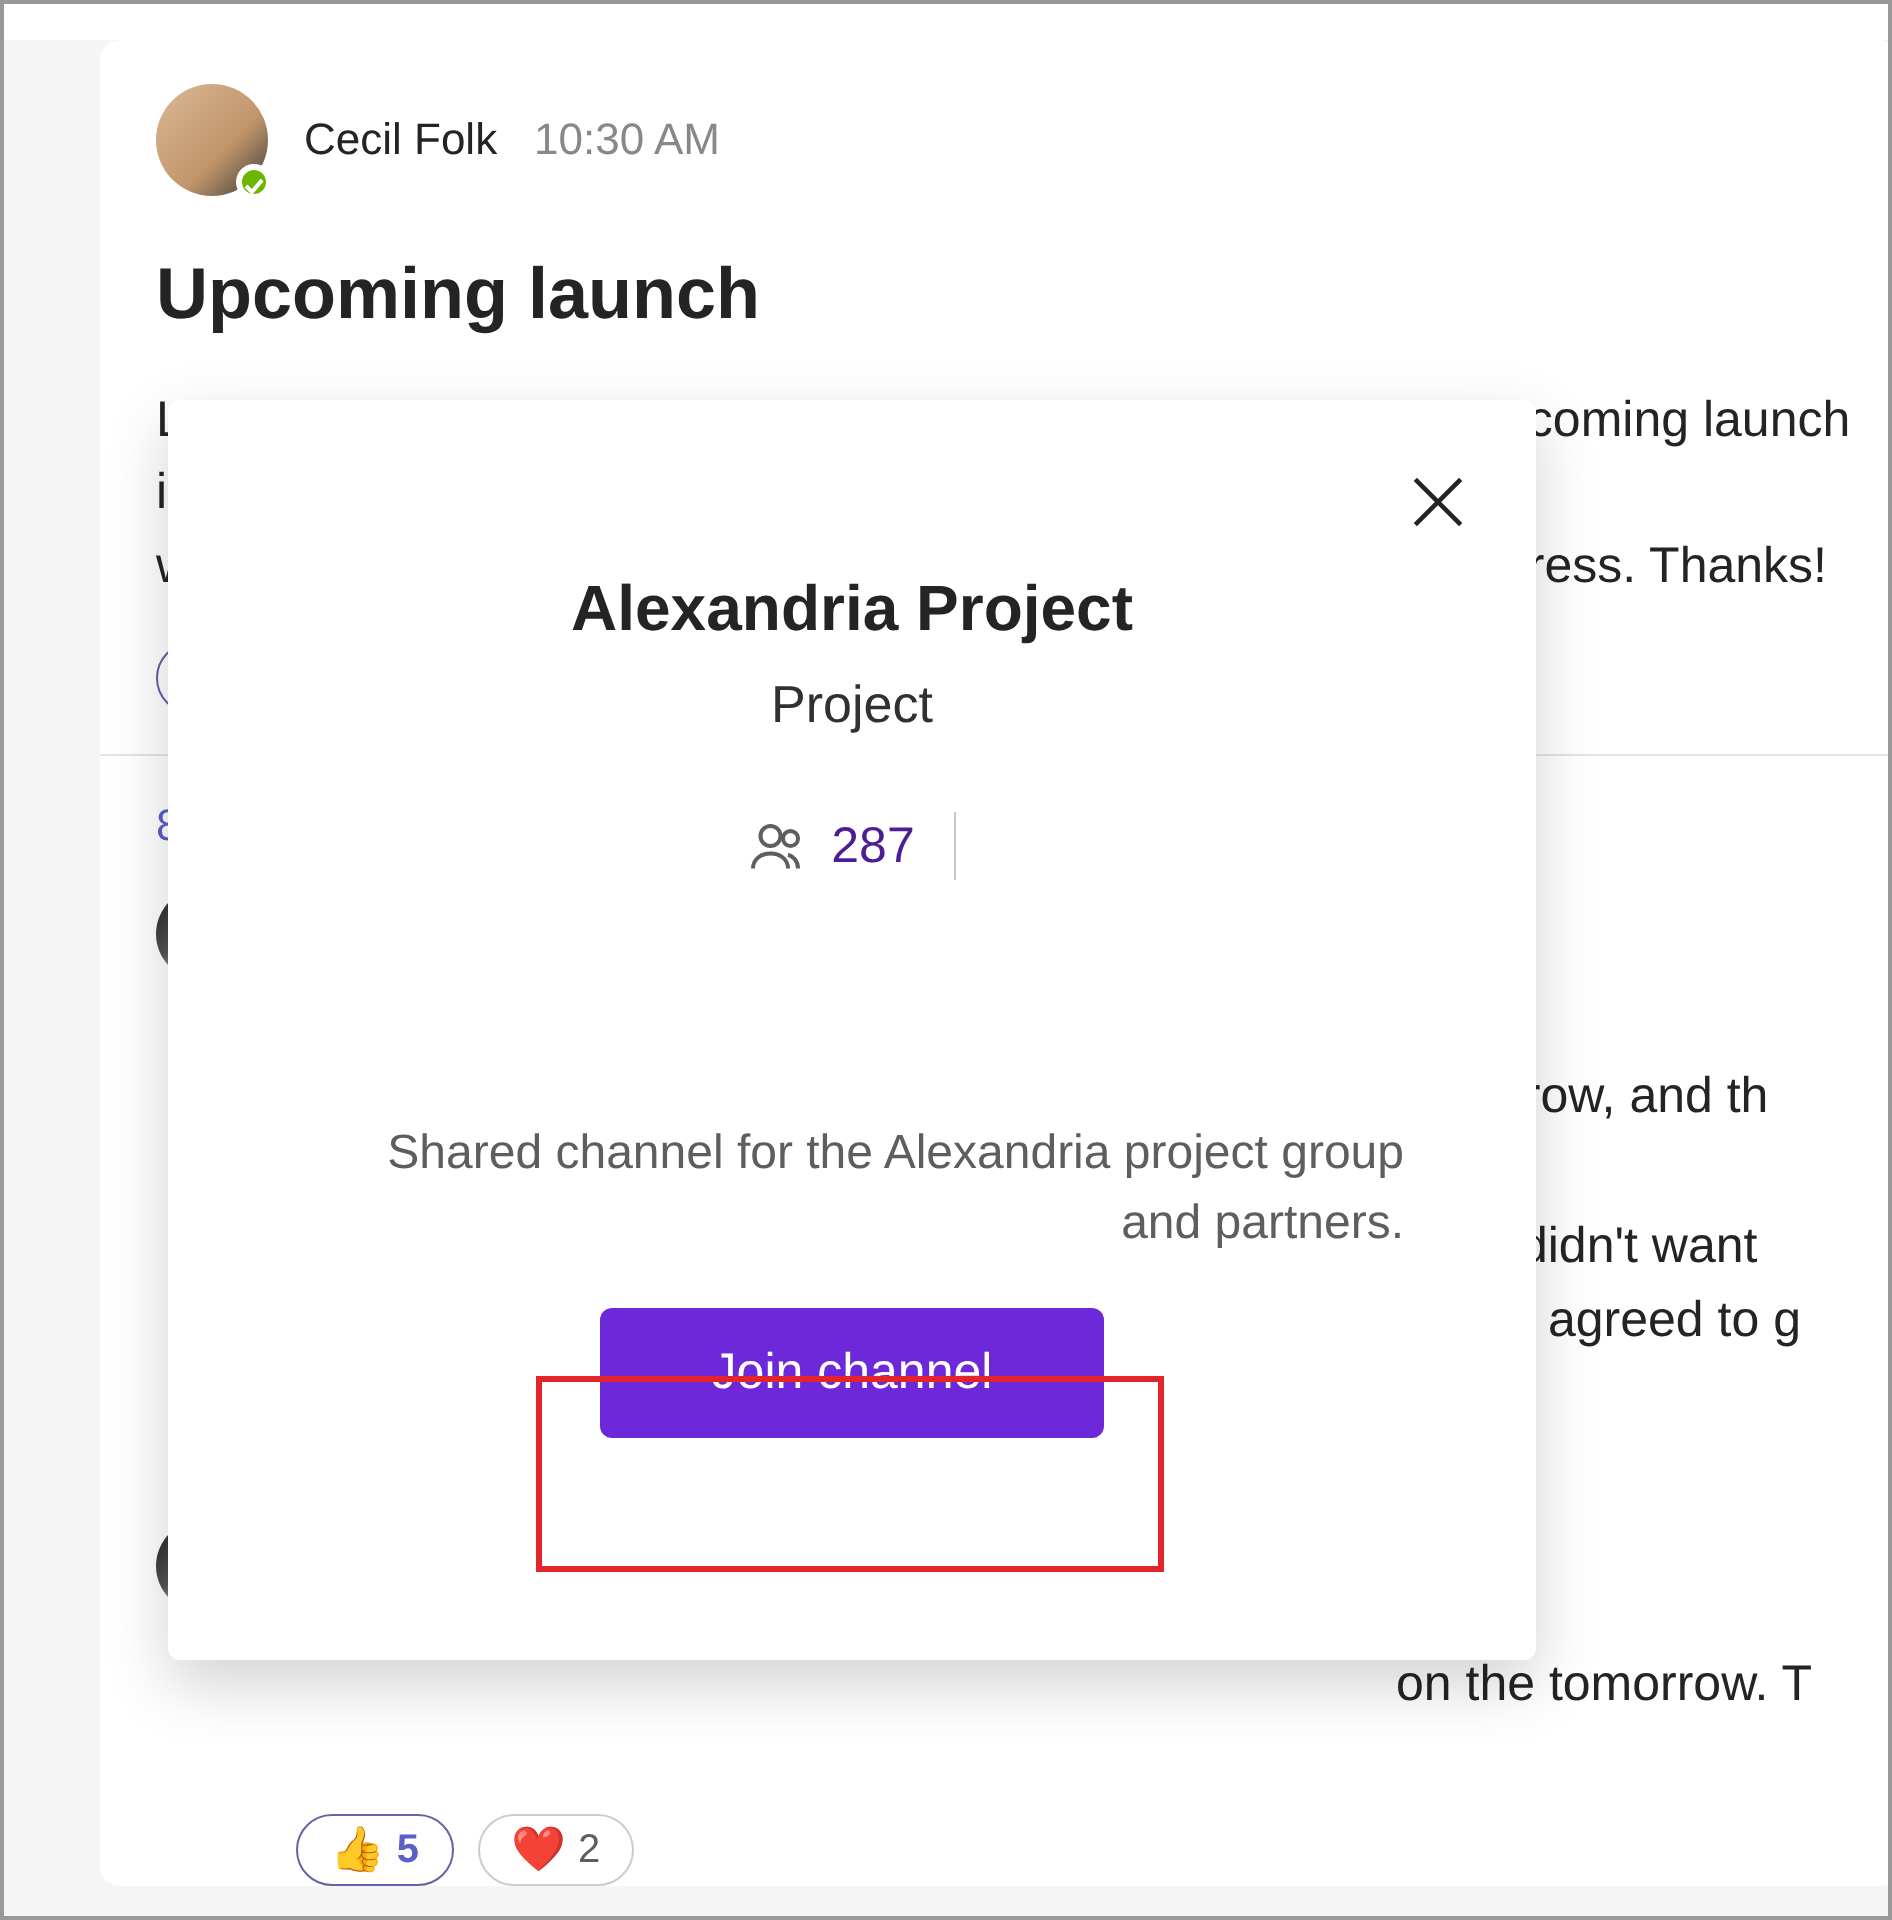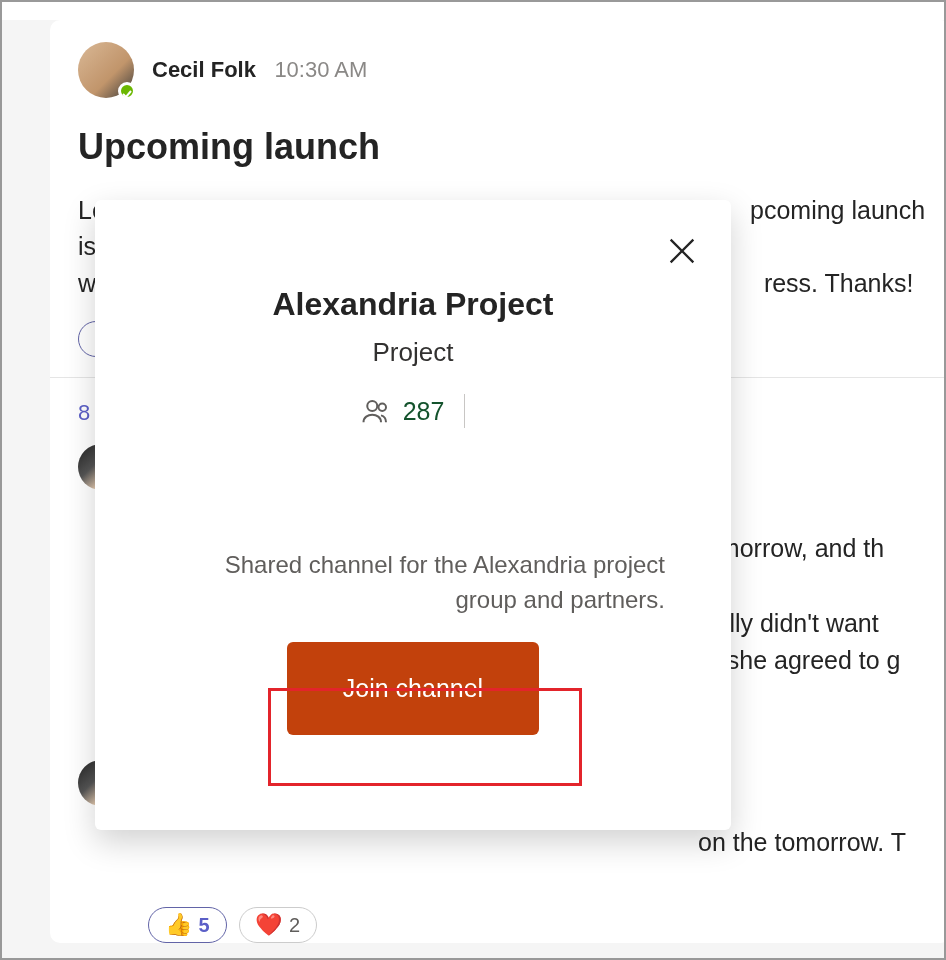--- a/index.html
+++ b/index.html
@@ -38,21 +38,21 @@
     background: linear-gradient(135deg, #d9b896 0%, #c1956b 60%, #3a3a3a 100%);
     display: block;
   }
   .avatar.small { width: 46px; height: 46px; background: linear-gradient(135deg,#222 0%,#555 40%,#f3d6b9 70%,#222 100%); }
   .presence {
     position: absolute; right: -2px; bottom: -2px;
     width: 18px; height: 18px; border-radius: 50%;
     background: #6bb700; border: 3px solid #fff;
   }
   .presence svg { width: 10px; height: 10px; margin: 1px 0 0 1px; }
-  .author { font-size: 22px; font-weight: 700; color: #242424; }
+  .author { font-size: 22px; font-weight: 400; color: #242424; }
   .timestamp { font-size: 22px; color: #8a8886; margin-left: 14px; font-weight: 400;}
   .post-title { font-size: 36px; font-weight: 700; color: #242424; margin-bottom: 24px; }
   .post-body { font-size: 25px; color: #242424; line-height: 1.45; margin-bottom: 20px; }
   .reaction-bar { display: flex; gap: 12px; margin-bottom: 20px; }
   .reaction-pill {
     display: inline-flex; align-items: center; gap: 6px;
     padding: 4px 16px; border-radius: 999px; font-size: 22px;
     border: 1.5px solid #ccc; background: #fff; cursor: pointer;
   }
   .reaction-pill.mine { border-color: #6264a7; }
@@ -61,48 +61,48 @@
   hr.sep { border: none; border-top: 1px solid #e5e5e5; margin: 0 0 22px -28px; width: calc(100% + 28px);}
   .replies { color: #5b5fc7; font-size: 22px; margin-bottom: 18px; }
   .reply { position: relative; margin-bottom: 20px; }
   .reply .avatar-wrap { width: 46px; height: 46px; }
   .reply .presence { width: 15px; height: 15px; border-width: 2px; right: -2px; bottom: -2px;}
   .reply-body { font-size: 25px; color: #242424; line-height: 1.5; padding-left: 620px; }
 
   
   .modal {
     position: absolute;
-    left: 93px; top: 198px;
-    width: 636px; height: 630px;
+    left: 82px; top: 198px;
+    width: 684px; height: 630px;
     background: #fff;
     border-radius: 6px;
     box-shadow: 0 12px 32px rgba(0,0,0,0.18);
     padding: 40px 36px 30px 36px;
   }
   .modal .close {
     position: absolute; top: 34px; right: 32px;
     width: 34px; height: 34px; cursor: pointer;
     background: none; border: none;
   }
   .modal .close svg { width: 100%; height: 100%; }
   .modal-title { font-size: 32px; font-weight: 700; text-align: center; color: #242424; margin-top: 46px;}
   .modal-subtitle { font-size: 26px; text-align: center; color: #323130; margin-top: 14px; }
-  .modal-meta { display: flex; justify-content: center; align-items: center; gap: 20px; margin-top: 26px; color: #14532d; font-size: 25px;}
+  .modal-meta { display: flex; justify-content: center; align-items: center; gap: 20px; margin-top: 38px; color: #4c1d95; font-size: 25px;}
   .modal-meta .divider { width: 1px; height: 34px; background: #c8c6c4; }
   .modal-meta .mi { display: inline-flex; align-items: center; gap: 12px; }
   .modal-desc { font-size: 24px; text-align: right; color: #605e5c; margin-top: 120px; line-height: 1.45; padding: 0 30px;}
   .join-btn {
     display: block;
     margin: 24px auto 0 auto;
-    background: #c2410c;
+    background: #6d28d9;
     color: #fff;
     border: none;
     border-radius: 6px;
     font-size: 25px;
-    padding: 32px 56px;
+    padding: 18px 56px;
     cursor: pointer;
   }
   .highlight {
     position: absolute;
     border: 3px solid #e3242b;
     pointer-events: none;
   }
 </style>
 </head>
 <body>

